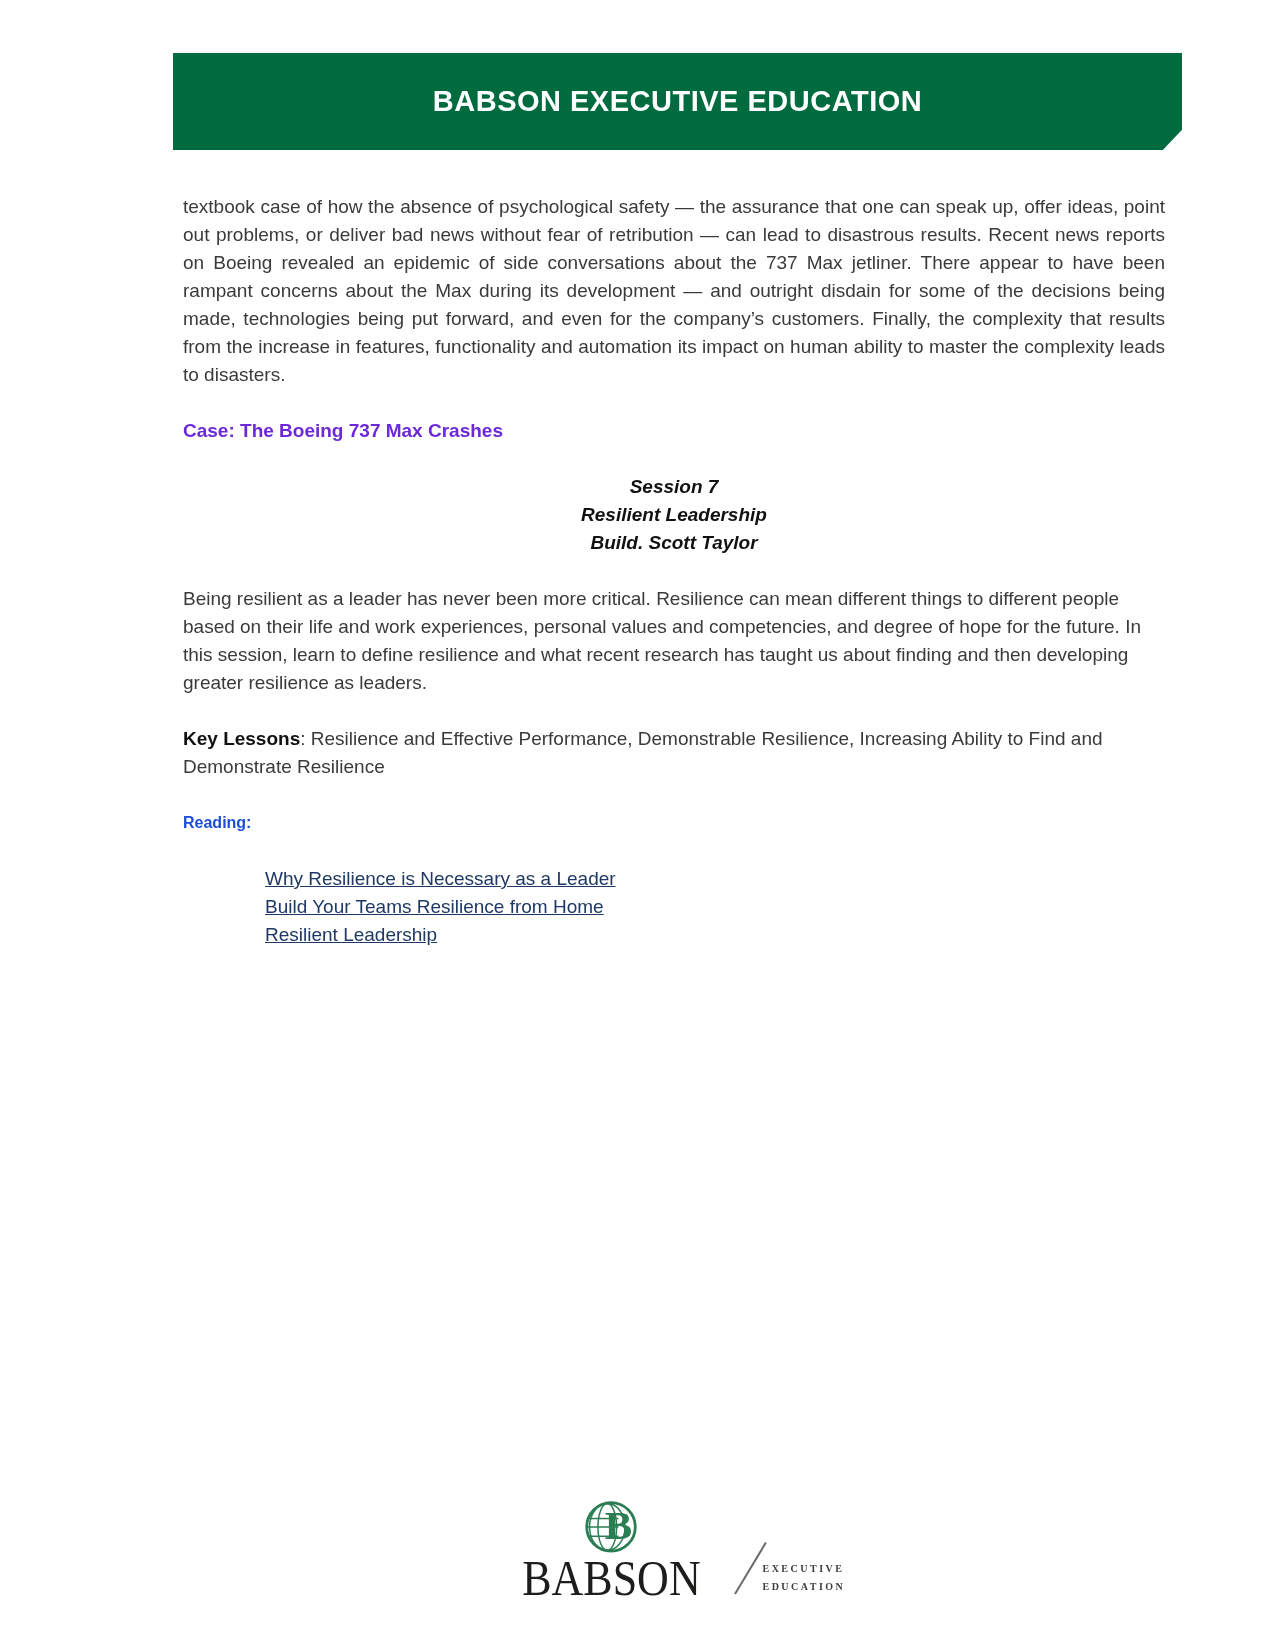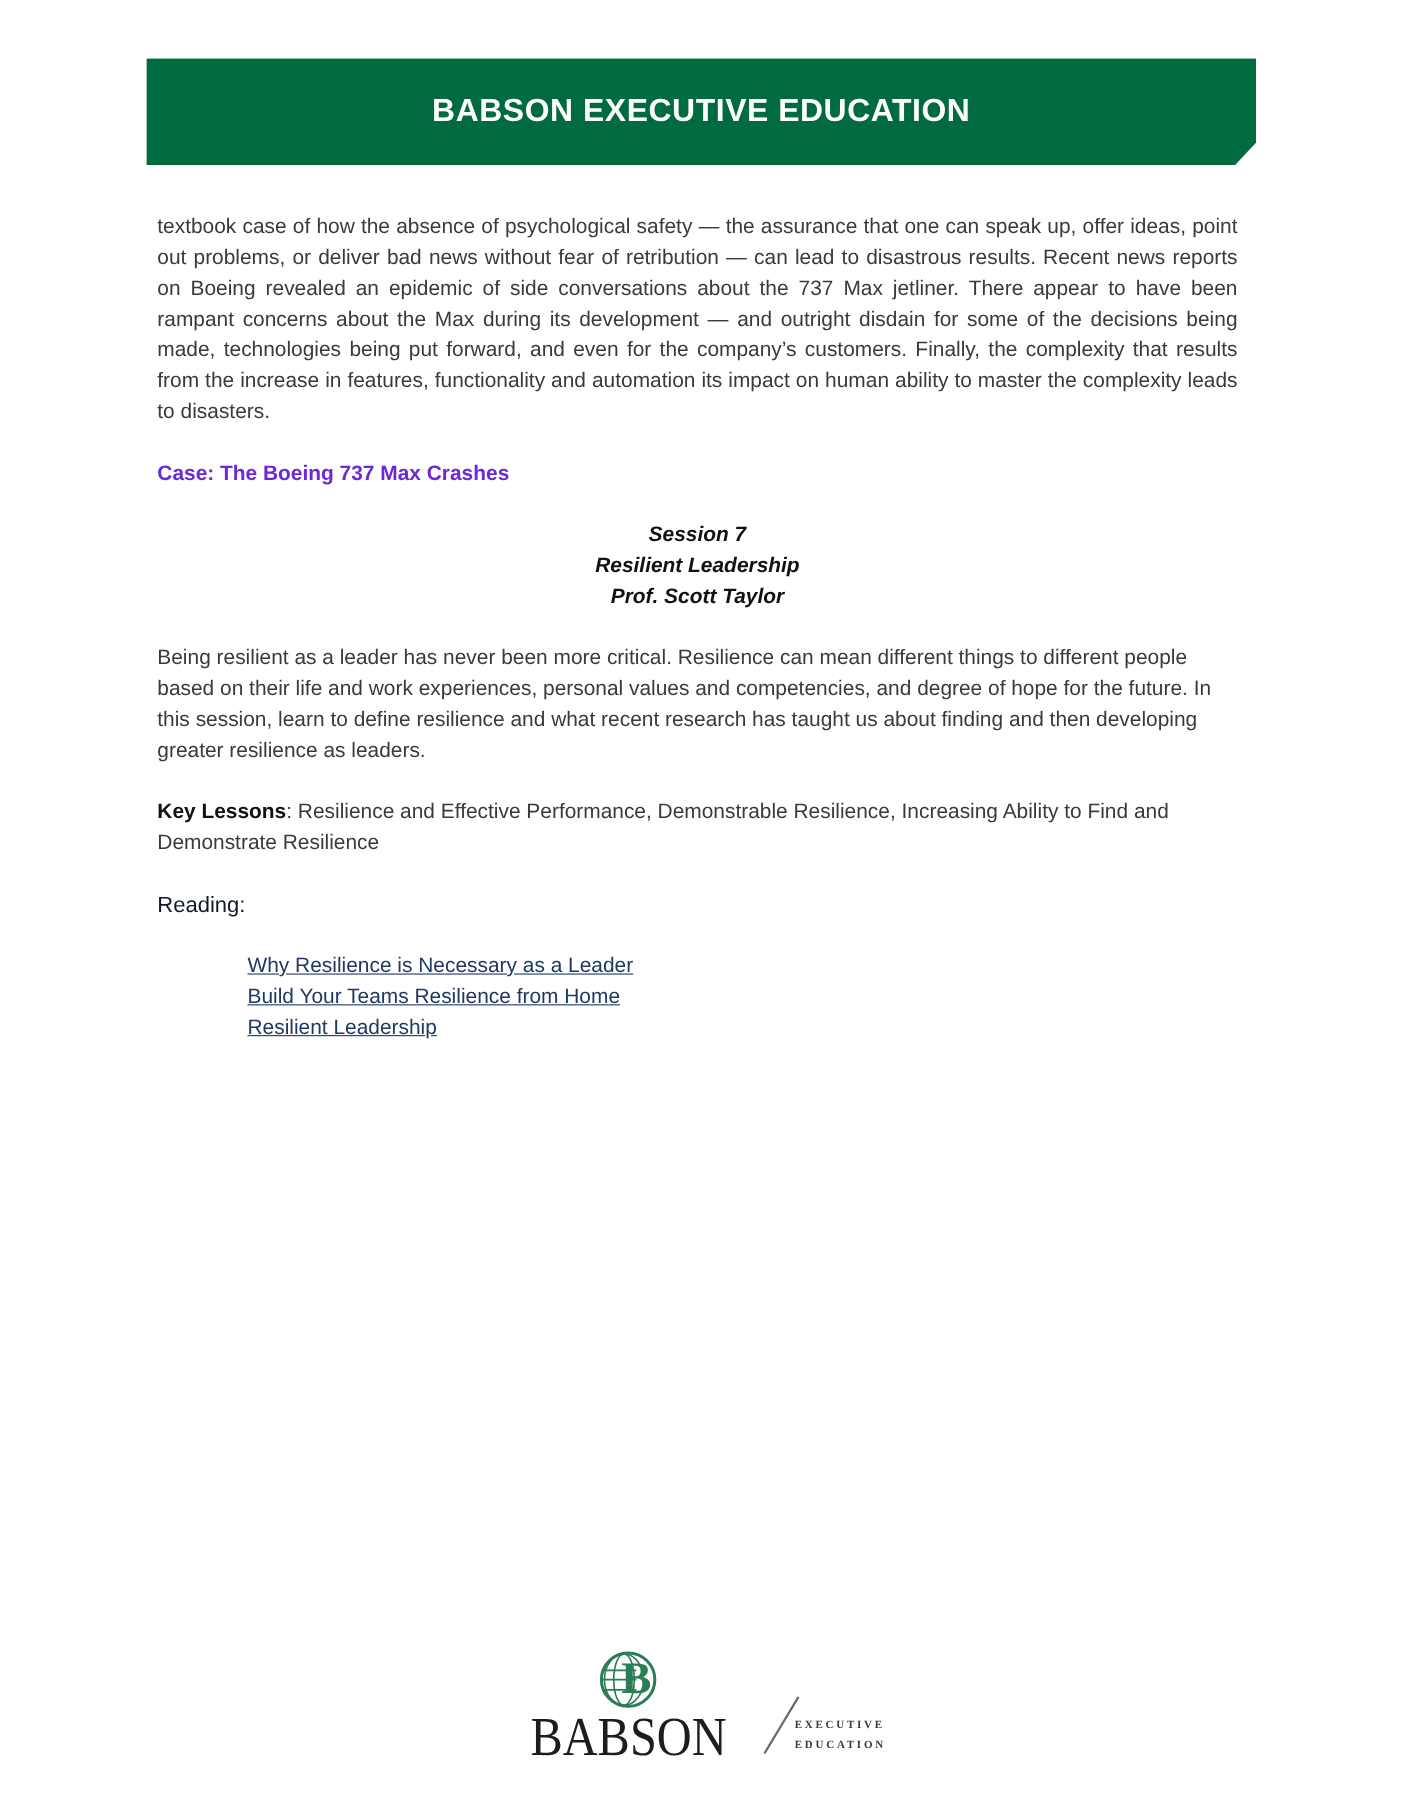--- a/index.html
+++ b/index.html
@@ -3,21 +3,21 @@
 <meta charset="utf-8">
 <style>
   html,body{margin:0;padding:0;}
   body{
     width:1275px;height:1650px;
     background:#ffffff;
     font-family:"Liberation Sans", sans-serif;
     position:relative;
     color:#333333;
   }
-  .page{position:absolute;inset:0;overflow:hidden;}
+  .page{position:absolute;inset:0;overflow:hidden;margin-left:40px;}
 
   
   .banner{
     position:absolute;
     left:133px;top:53px;
     width:1009px;height:97px;
     display:flex;align-items:center;justify-content:center;
     clip-path:polygon(0 0,100% 0,100% 79%,98.1% 100%,0 100%);
   }
   .banner-title{
@@ -41,21 +41,21 @@
   .bold-label{font-weight:bold;color:#111111;}
   .case-line{font-weight:bold;color:#6d28d9;margin:0 0 28px 0;}
   .session-heading{
     text-align:center;
     font-weight:bold;
     color:#111111;
     margin:0 0 28px 0;
     font-style:italic;
   }
   .session-heading div{line-height:28px;}
-  .reading-label{font-weight:normal;color:#0f172a;font-size:20px;margin:0 0 28px 0;}
+  .reading-label{font-weight:bold;color:#1d4ed8;font-size:16px;margin:0 0 28px 0;}
   .links{margin:0;padding-left:82px;}
   .links a{
     display:block;
     line-height:28px;
     text-decoration:underline;
     cursor:pointer;
   }
 
   
   .footer{
@@ -111,21 +111,21 @@
   <div class="content">
 
     <p class="justified">textbook case of how the absence of psychological safety — the assurance that one can speak up, offer ideas, point out problems, or deliver bad news without fear of retribution — can lead to disastrous results. Recent news reports on Boeing revealed an epidemic of side conversations about the 737 Max jetliner. There appear to have been rampant concerns about the Max during its development — and outright disdain for some of the decisions being made, technologies being put forward, and even for the company’s customers. Finally, the complexity that results from the increase in features, functionality and automation its impact on human ability to master the complexity leads to disasters.</p>
 
 
     <p class="case-line">Case: The Boeing 737 Max Crashes</p>
 
     <div class="session-heading">
       <div>Session 7</div>
       <div>Resilient Leadership</div>
-      <div>Prof. Scott Taylor</div>
+      <div>Build. Scott Taylor</div>
     </div>
 
     <p>Being resilient as a leader has never been more critical. Resilience can mean different things to different people based on their life and work experiences, personal values and competencies, and degree of hope for the future. In this session, learn to define resilience and what recent research has taught us about finding and then developing greater resilience as leaders.</p>
 
     <p><span class="bold-label">Key Lessons</span><span>: Resilience and Effective Performance, Demonstrable Resilience, Increasing Ability to Find and Demonstrate Resilience</span></p>
 
     <p class="reading-label">Reading:</p>
 
     <div class="links">
       <a style="color:#1F3864;">Why Resilience is Necessary as a Leader</a>

